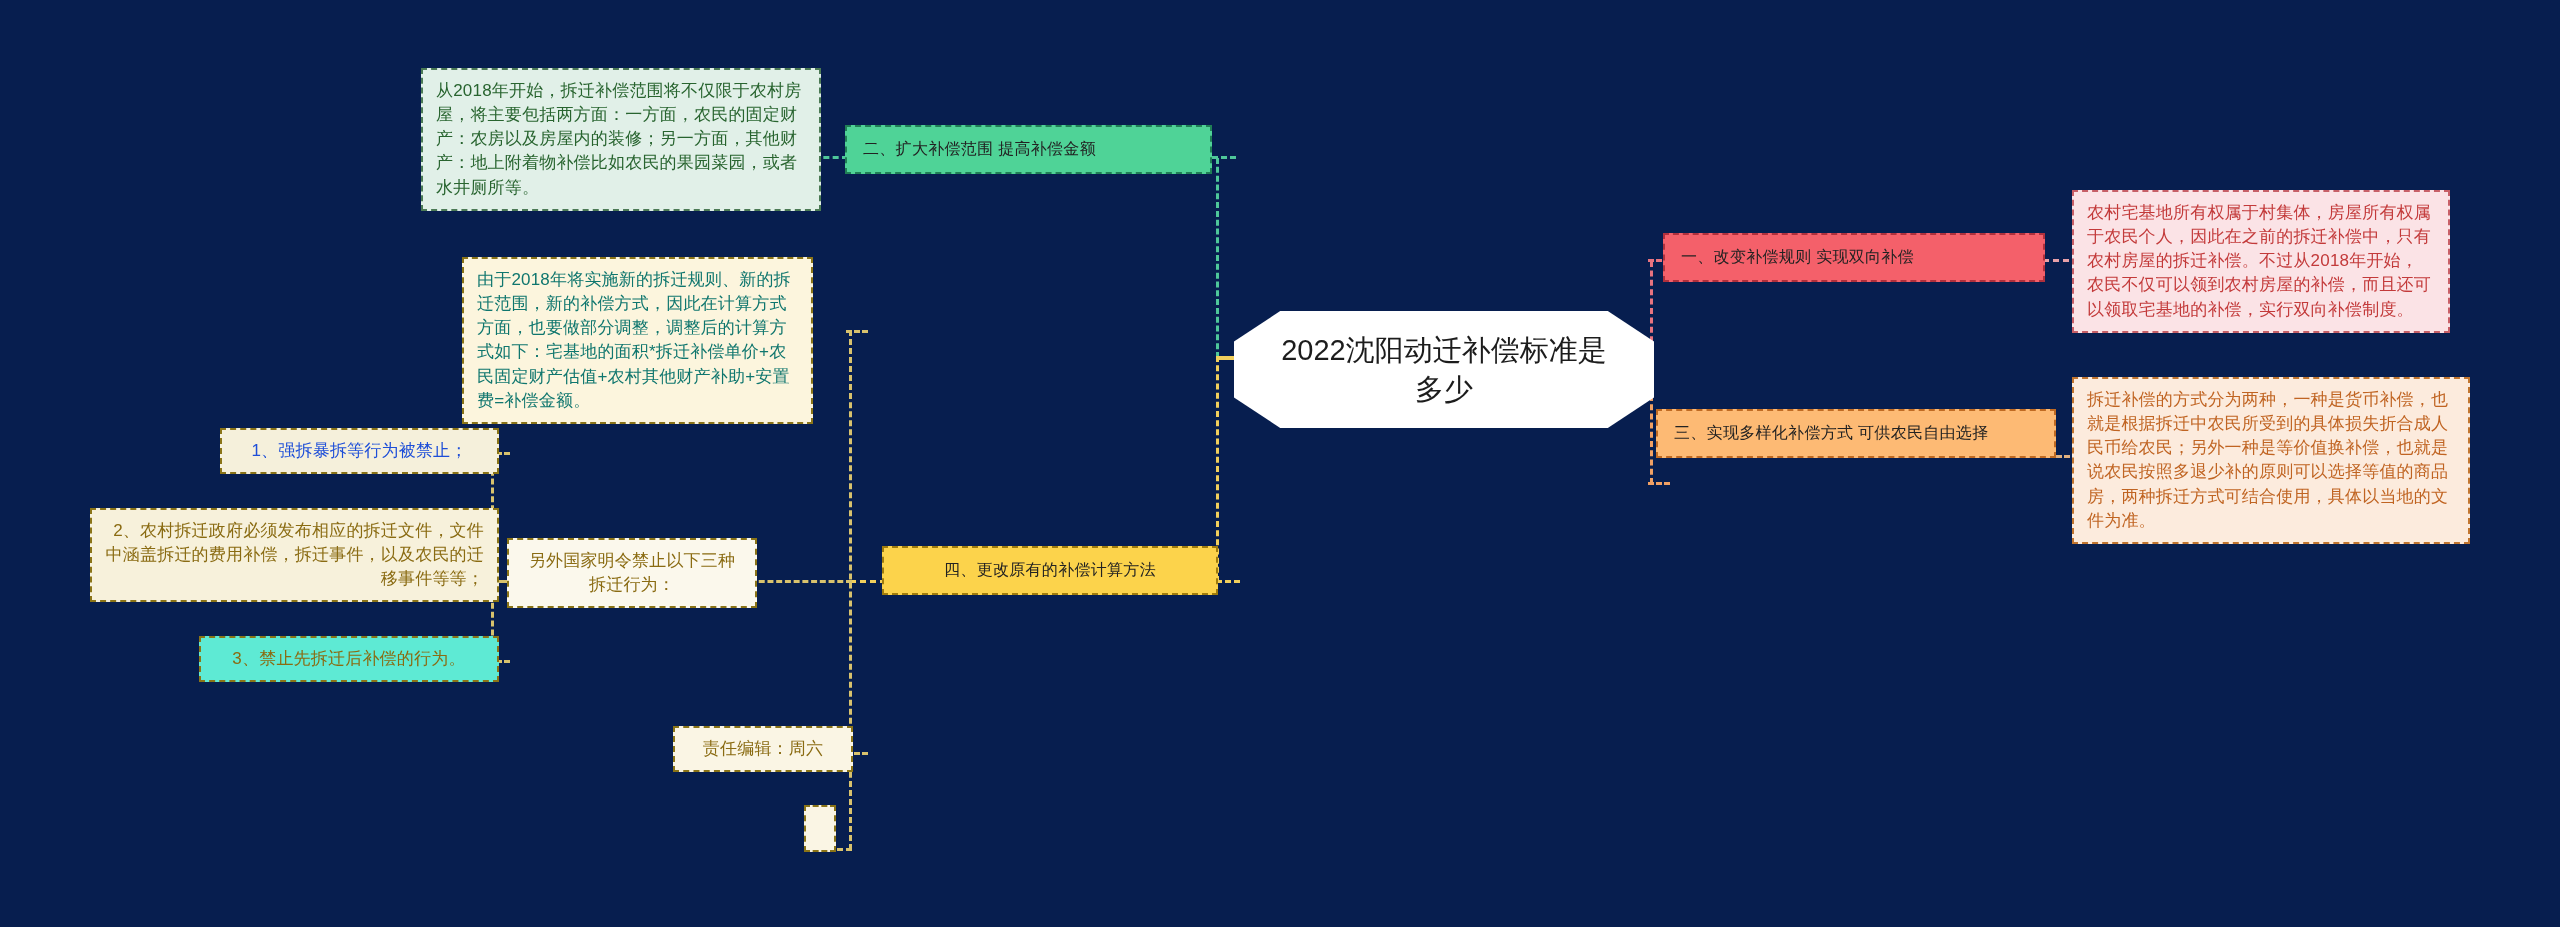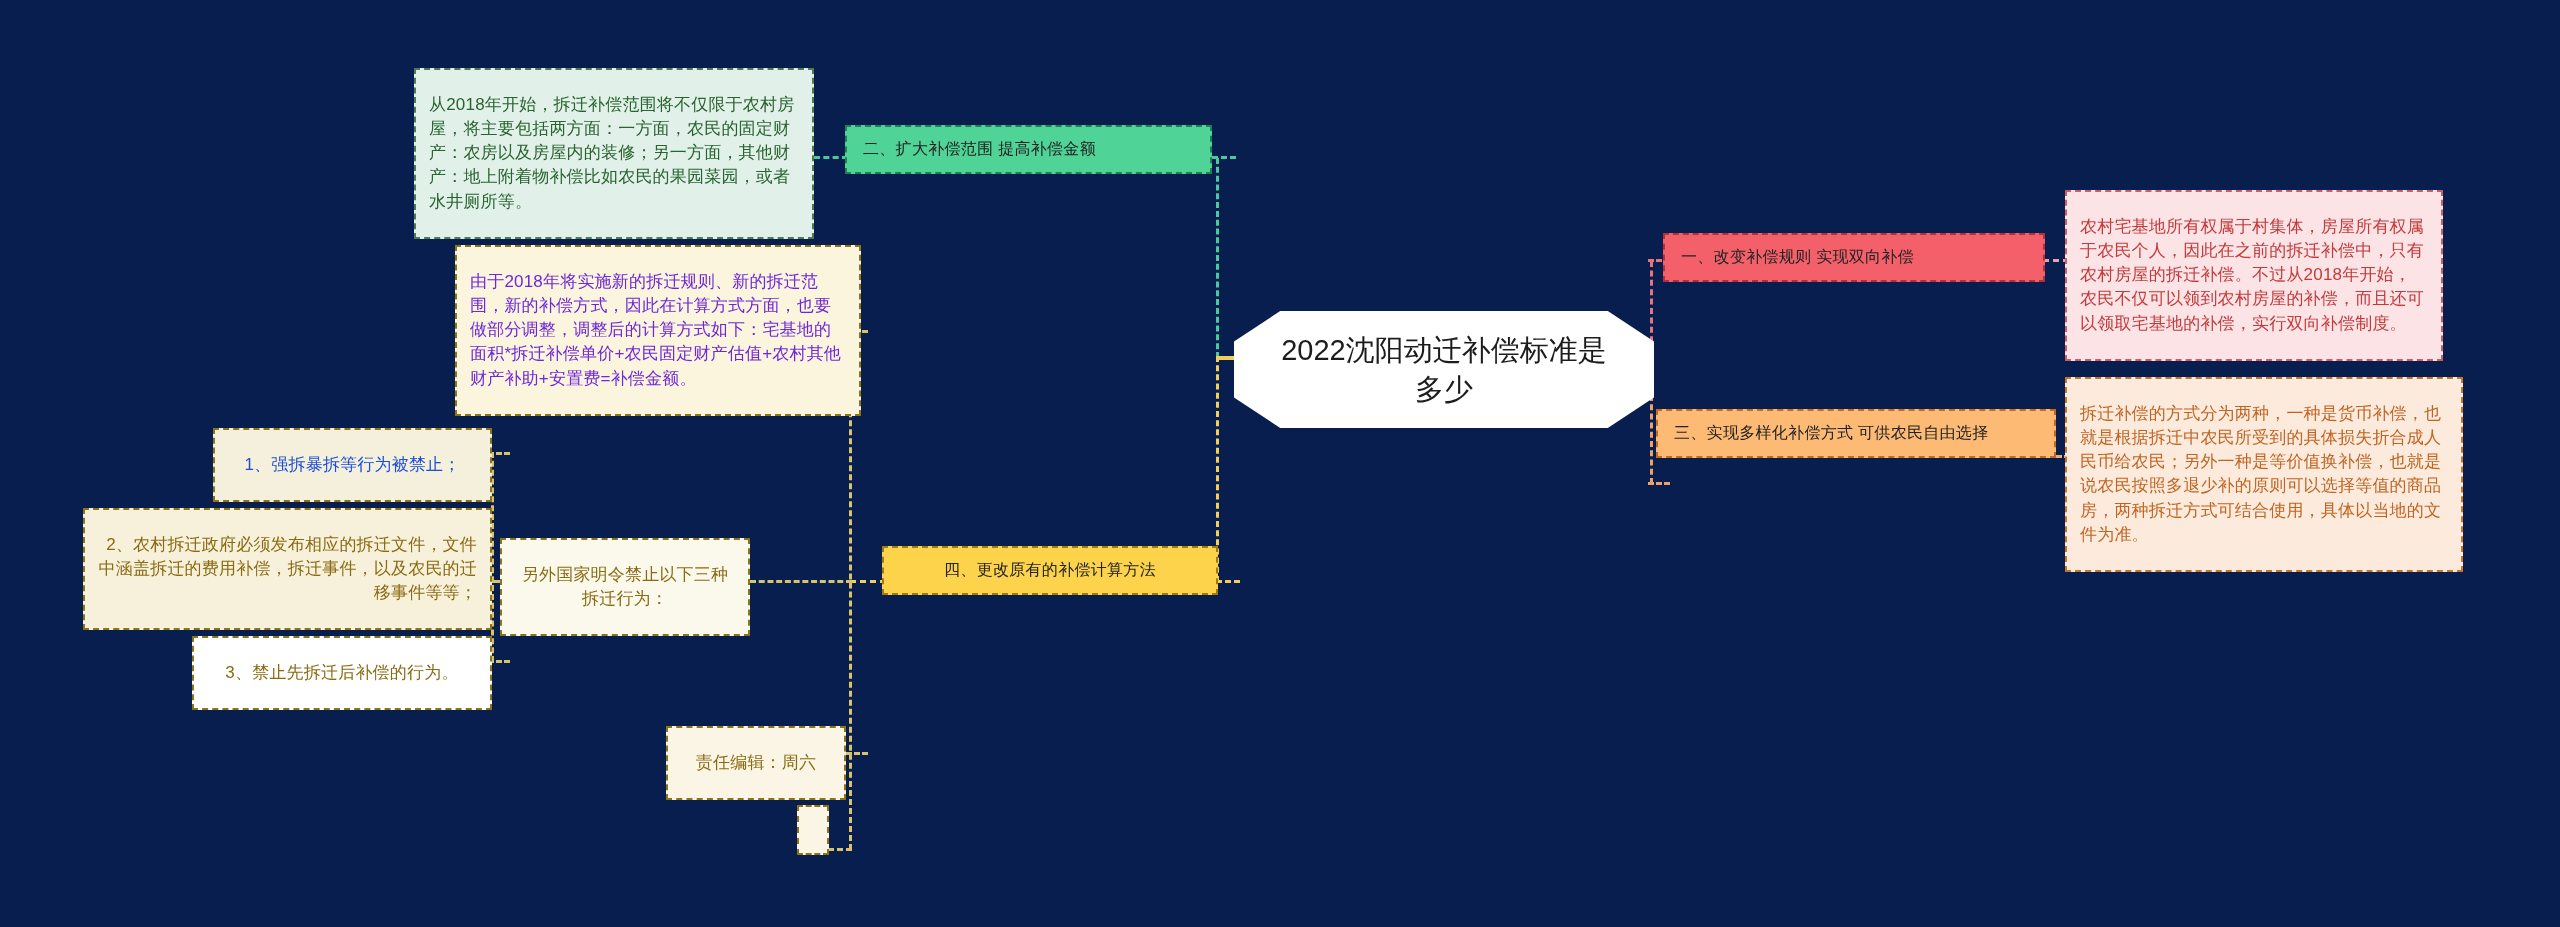--- a/index.html
+++ b/index.html
@@ -19,23 +19,24 @@
   
   .node {
     position: absolute;
     box-sizing: border-box;
     line-height: 1.42;
     white-space: pre-wrap;
   }
 
   
   .leaf {
-    padding: 23px 13px;
+    padding: 9px 13px;
     font-size: 17px;
     letter-spacing: 0.2px;
+    margin-left: 7px;
   }
 
   
   .branch {
     padding: 11px 16px;
     font-size: 16px;
     letter-spacing: 0.3px;
     color: #222;
   }
 
@@ -45,42 +46,42 @@
     background: #e1f0e8;
     color: #28642f;
     border: 2px dashed #4b7a55;
   }
   .n-branch-2 {
     left: 845px; top: 125px; width: 367px;
     background: #4fd397;
     border: 2px dashed #1f7f55;
   }
   .n-detail-2 {
-    left: 455px; top: 245px; width: 406px;
+    left: 455px; top: 257px; width: 351px;
     background: #fcf5dd;
-    color: #6d28d9;
+    color: #0f766e;
     border: 2px dashed #8a7417;
   }
   .n-detail-3 {
     left: 213px; top: 428px; width: 279px;
     background: #f5f0db;
     color: #1d4ed8;
     border: 2px dashed #8a7417;
     text-align: center;
   }
   .n-detail-4 {
     left: 83px; top: 508px; width: 409px;
     background: #f7f1db;
     color: #8a6b12;
     border: 2px dashed #8a7417;
     text-align: right;
   }
   .n-detail-5 {
     left: 192px; top: 636px; width: 300px;
-    background: #ffffff;
+    background: #5eead4;
     color: #8a6b12;
     border: 2px dashed #8a7417;
     text-align: center;
   }
   .n-detail-6 {
     left: 500px; top: 538px; width: 250px;
     background: #fbf8ec;
     color: #8a6b12;
     border: 2px dashed #8a7417;
     text-align: center;

